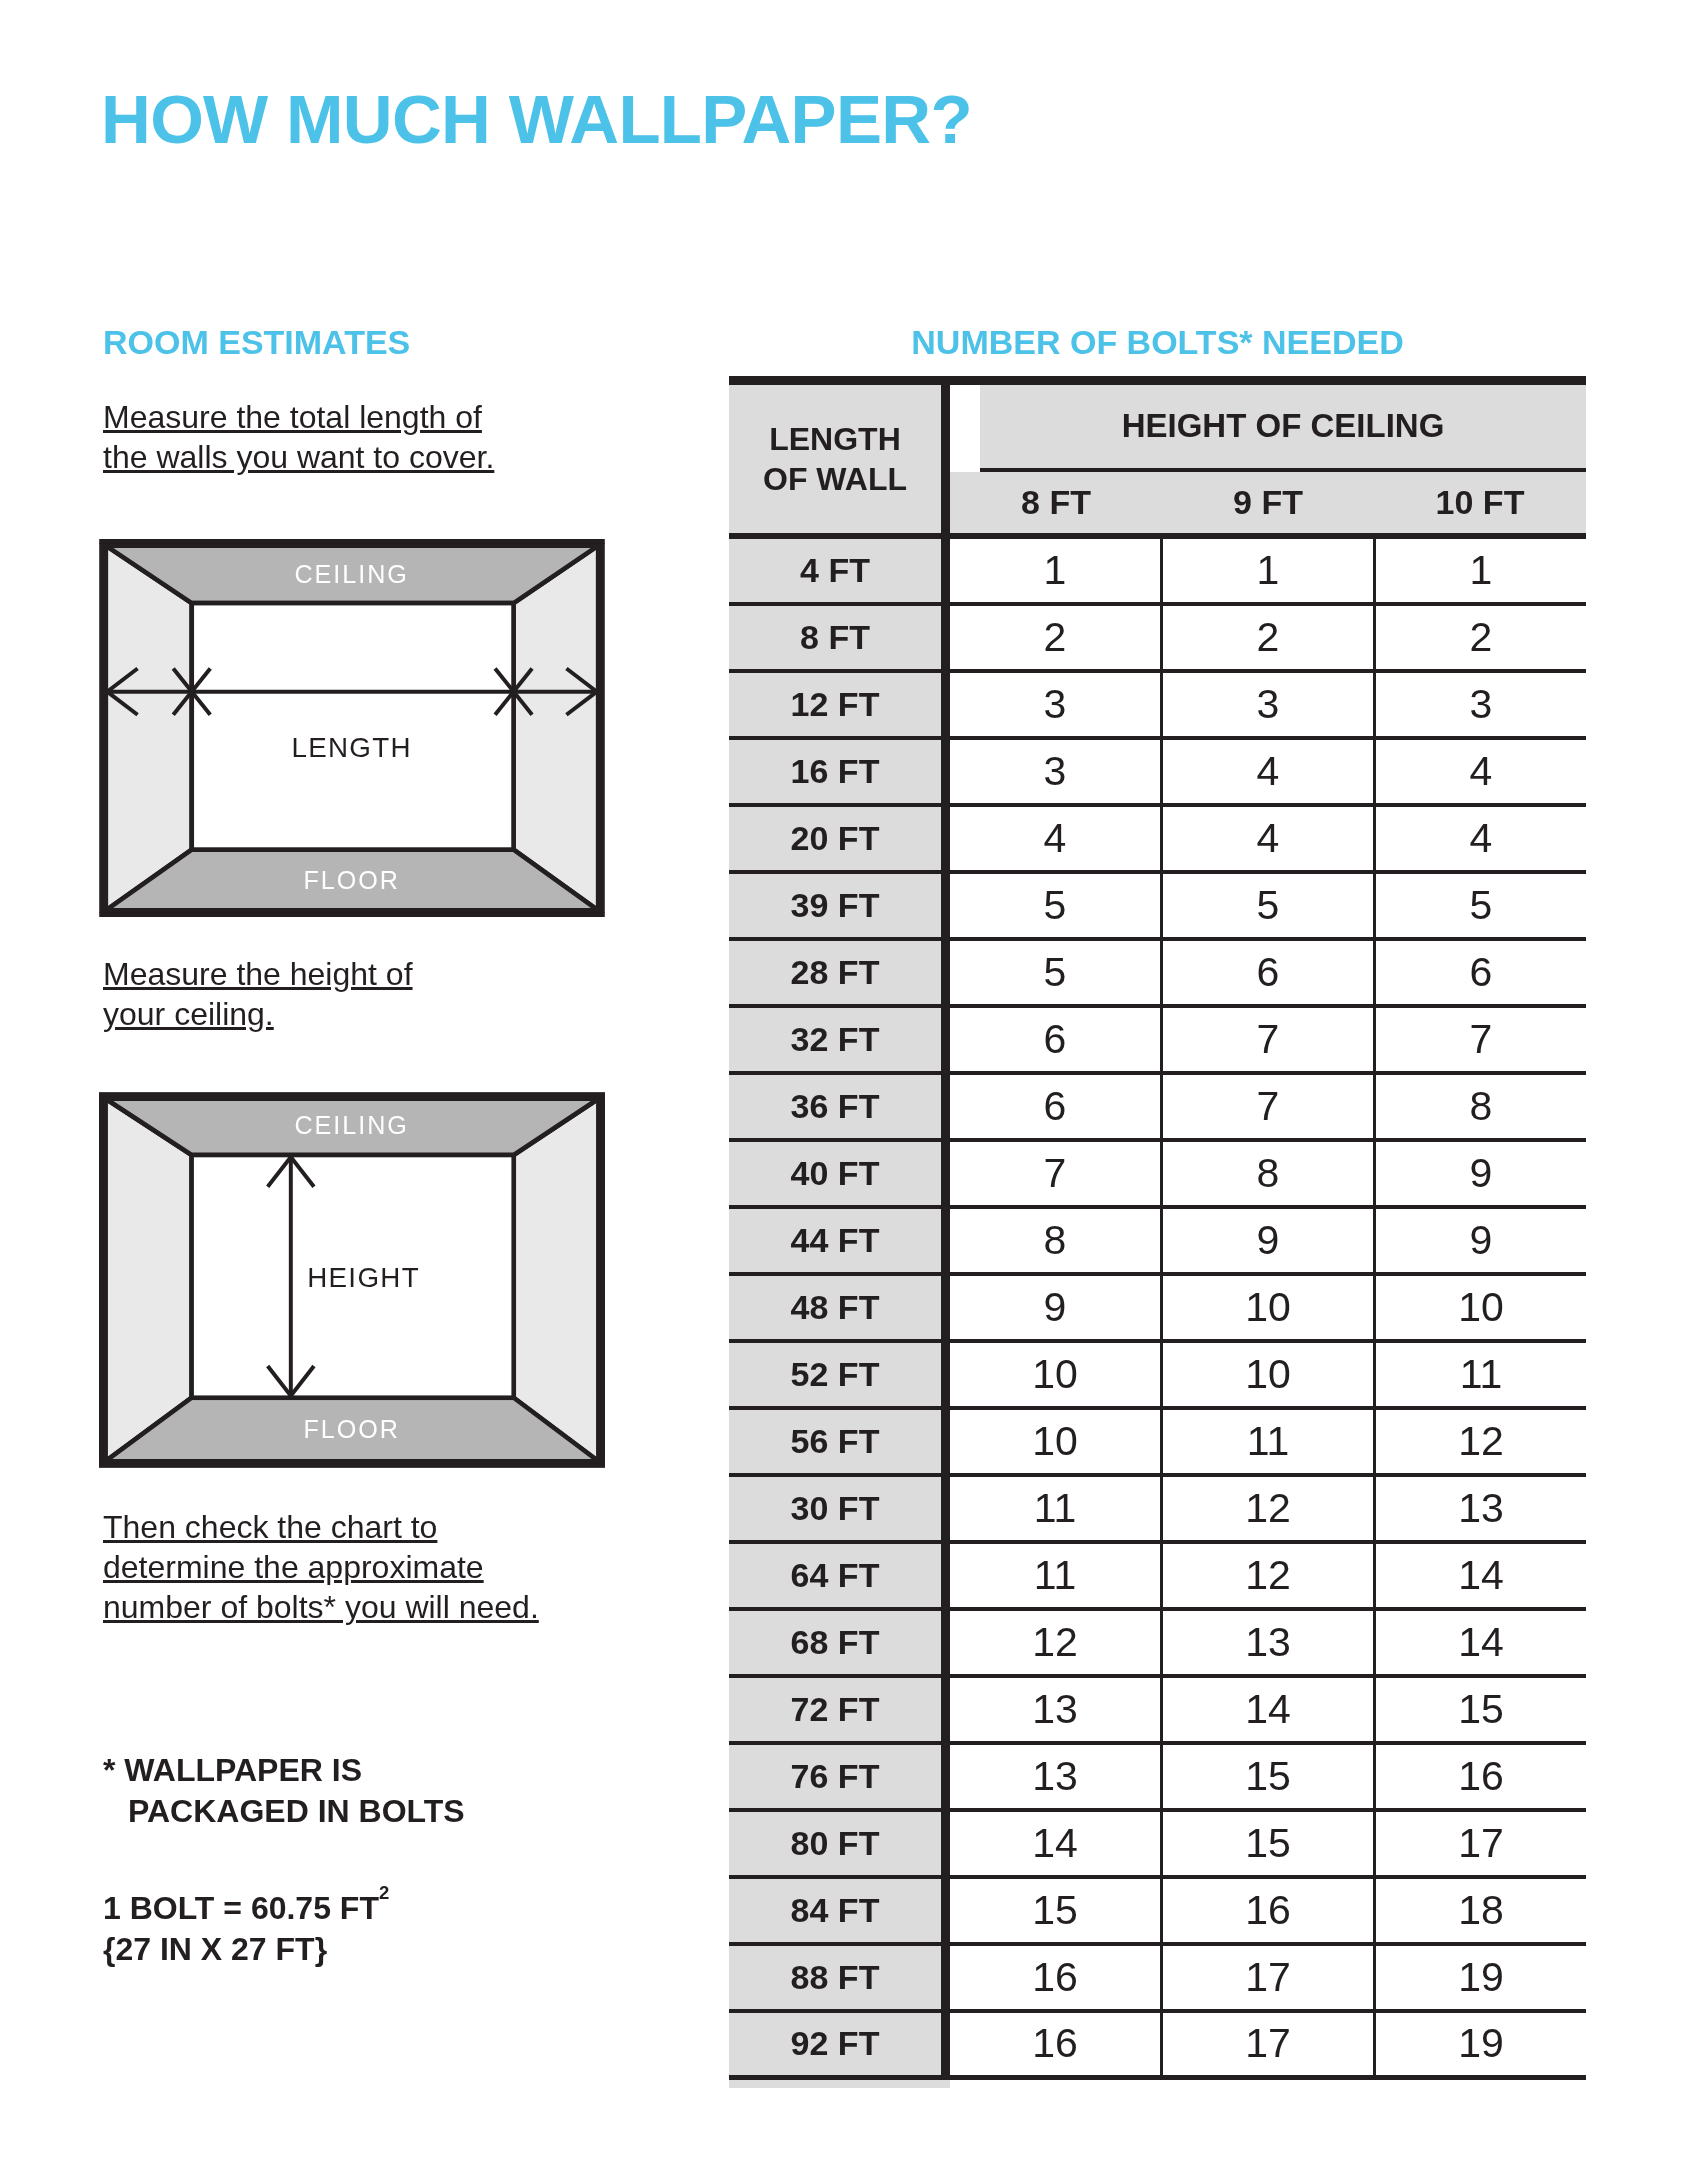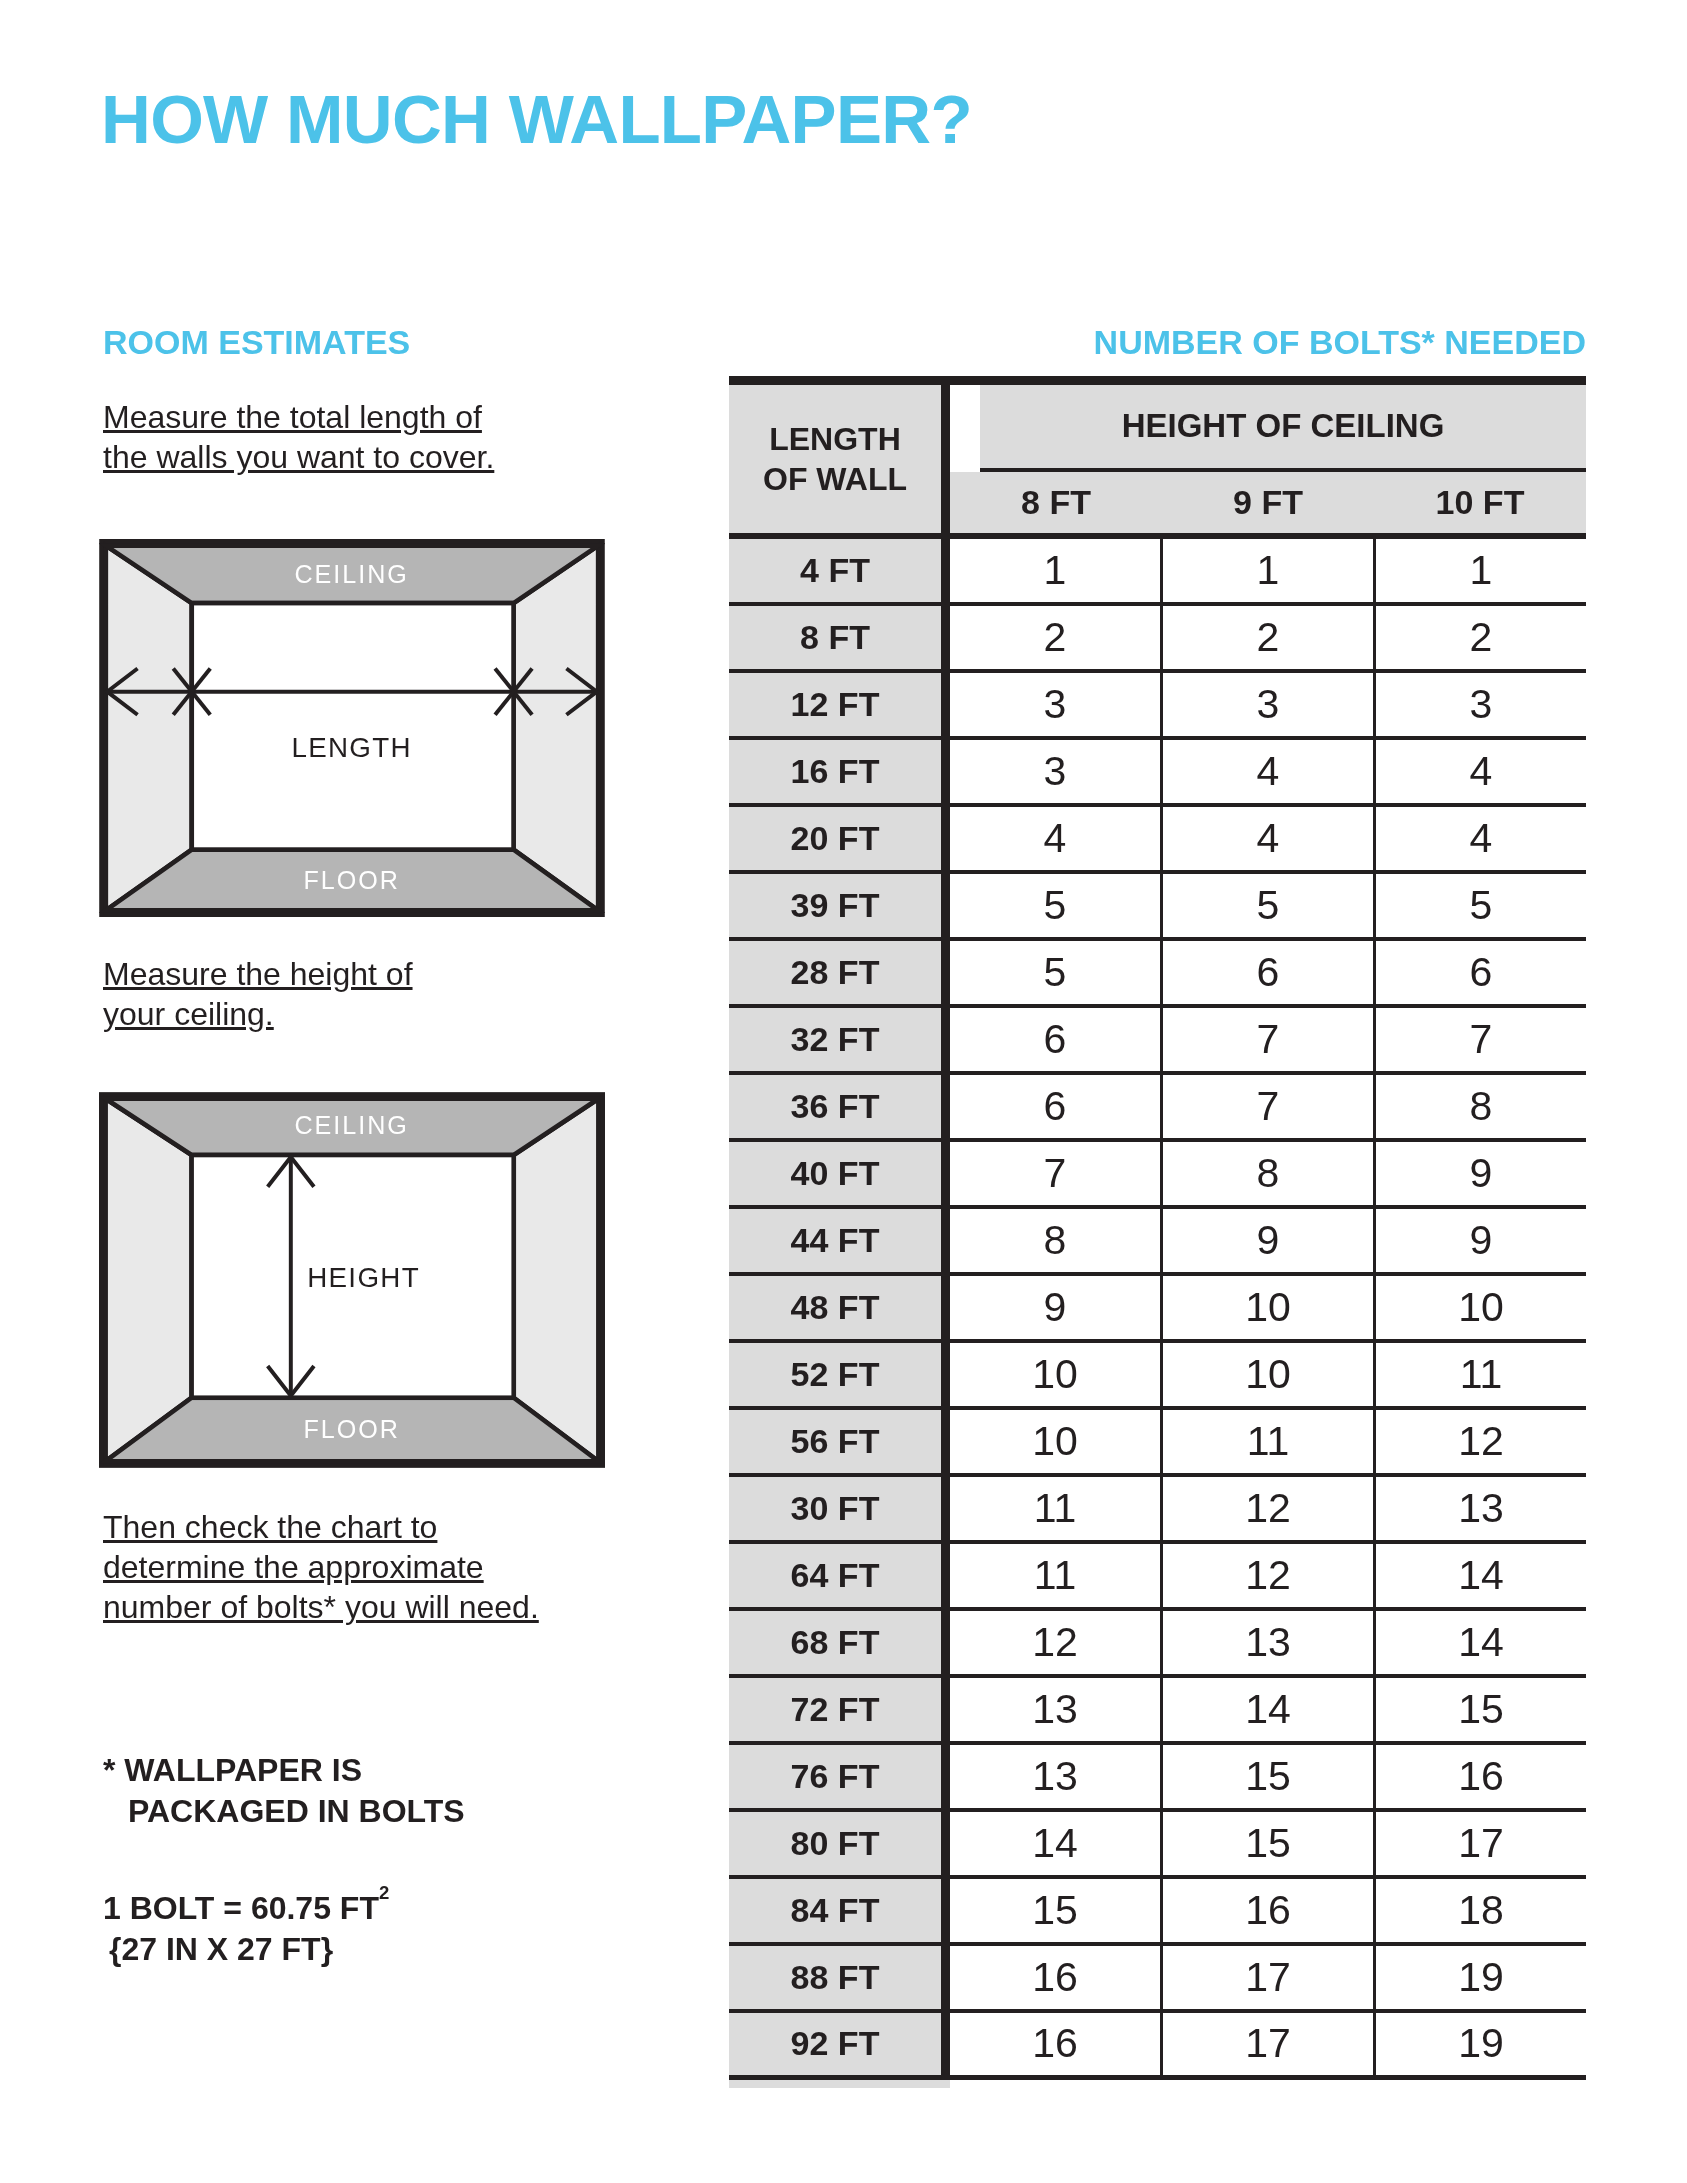--- a/index.html
+++ b/index.html
@@ -15,21 +15,21 @@
   .abs{position:absolute;}
   .page-title{
     left:101px; top:85px; font-size:69px; font-weight:bold; color:var(--accent);
     letter-spacing:-0.7px; white-space:nowrap; line-height:1;
   }
   .section-heading{
     top:324px; font-size:34px; font-weight:bold; color:var(--accent);
     letter-spacing:0; white-space:nowrap; line-height:1.1;
   }
   .heading-left{left:103px;}
-  .heading-right{left:729px; width:857px; text-align:right;}
+  .heading-right{left:729px; width:857px; text-align:center;}
   .body-text{font-size:32px; line-height:40px; color:var(--text);text-decoration:underline;}
   .fnote{font-size:32px; font-weight:bold; line-height:41px; color:var(--text); white-space:nowrap;}
   .fnote .indent{padding-left:25px;}
   sup{font-size:58%; position:relative; top:-0.45em;}
 
   
   .bolt-table{left:729px; top:376px; width:857px;}
   .topbar{height:8.6px; background:var(--line);}
   .hdr{display:flex; border-bottom:6.6px solid var(--line);}
   .hdr-col1{
@@ -131,21 +131,21 @@
   </div>
 
   <div class="abs body-text" style="left:103px; top:1507px;">
     <div>Then check the chart to</div>
     <div>determine the approximate</div>
     <div>number of bolts* you will need.</div>
   </div>
   <div class="abs fnote" style="left:103px; top:1880px;">
     <span>1 BOLT = 60.75 FT</span><sup>2</sup>
   </div>
-  <div class="abs fnote" style="left:103px; top:1929px;margin-left:6px;">{27 IN X 27 FT}</div>
+  <div class="abs fnote" style="left:103px; top:1929px;">{27 IN X 27 FT}</div>
 
   <div class="abs bolt-table">
     <div class="topbar"></div>
     <div class="hdr">
       <div class="hdr-col1">
         <div>LENGTH</div>
         <div>OF WALL</div>
       </div>
       <div class="hdr-data">
         <div class="hdr-ceiling">HEIGHT OF CEILING</div>

